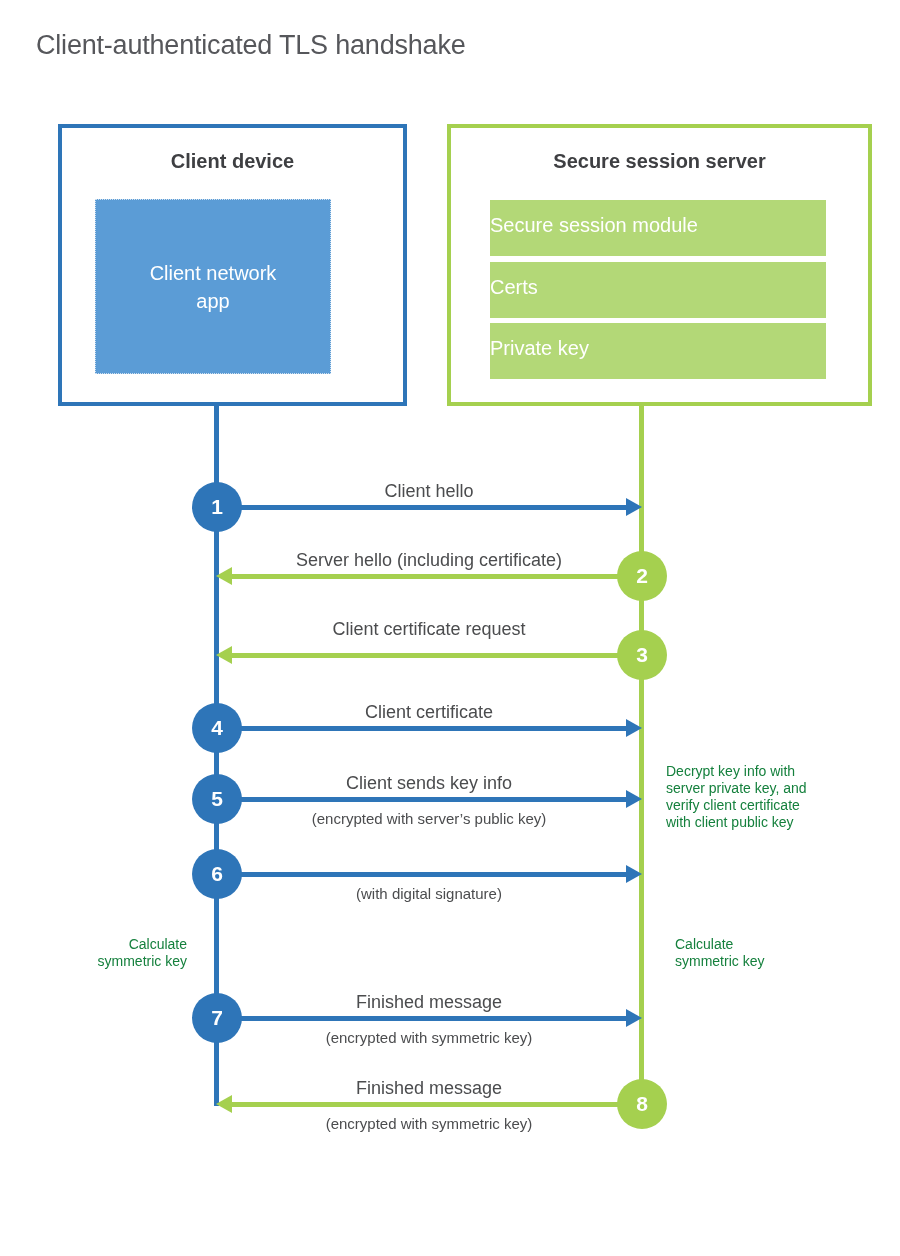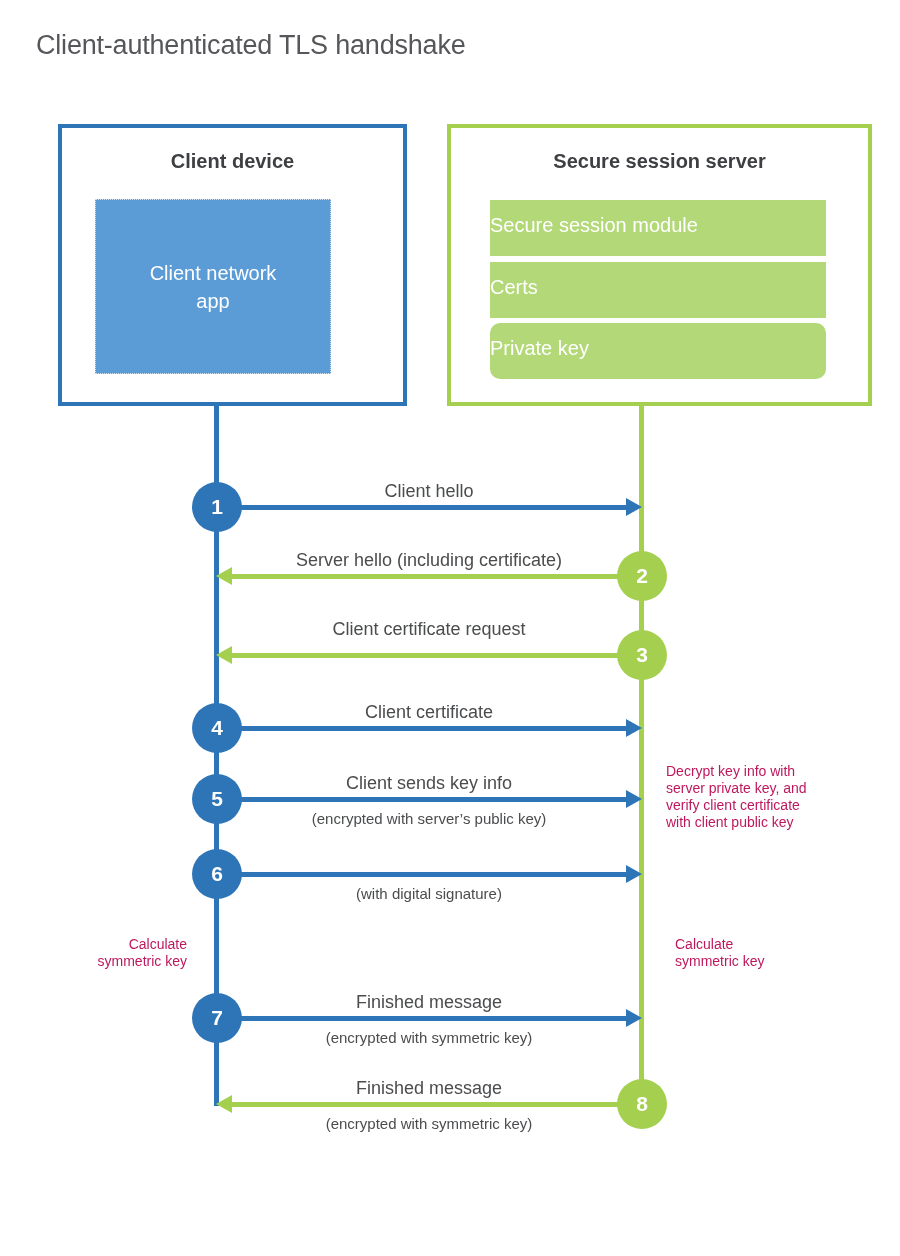--- a/index.html
+++ b/index.html
@@ -42,21 +42,21 @@
   .head.right{left:626px;border-left:16px solid #2e75b8;}
   .head.left{left:216px;border-right:16px solid #a5d04f;}
 
   
   .msg-label{position:absolute;left:229px;width:400px;text-align:center;
              font-size:18px;line-height:22px;color:#4b4c4e;}
   .msg-sub{position:absolute;left:229px;width:400px;text-align:center;
            font-size:15px;line-height:18px;color:#4b4c4e;}
 
   
-  .note{position:absolute;font-size:14px;line-height:17px;color:#be185d;white-space:pre-line;}
+  .note{position:absolute;font-size:14px;line-height:17px;color:#15803d;white-space:pre-line;}
   .note.decrypt{left:666px;top:763px;width:170px;}
   .note.calc-left{left:37px;top:936px;width:150px;text-align:right;}
   .note.calc-right{left:675px;top:936px;width:150px;text-align:left;}
 </style>
 </head>
 <body>
 
 <div id="page">
 
   <div class="title">Client-authenticated TLS handshake</div>
@@ -64,21 +64,21 @@
   <div class="box client">
     <div class="box-title">Client device</div>
     <div class="inner-app">Client network
 app</div>
   </div>
 
   <div class="box server">
     <div class="box-title">Secure session server</div>
     <div class="bar" style="top:72px;">Secure session module</div>
     <div class="bar" style="top:134px;">Certs</div>
-    <div class="bar" style="top:195px;border-radius:10px;">Private key</div>
+    <div class="bar" style="top:195px;">Private key</div>
   </div>
 
   <div class="lifeline blue"></div>
   <div class="lifeline green"></div>
 
   <div class="msg-label" style="top:480px;">Client hello</div>
   <div class="shaft blue" style="top:505px;"></div>
   <div class="head right" style="top:498px;"></div>
   <div class="circle blue" style="top:482px;">1</div>
 

